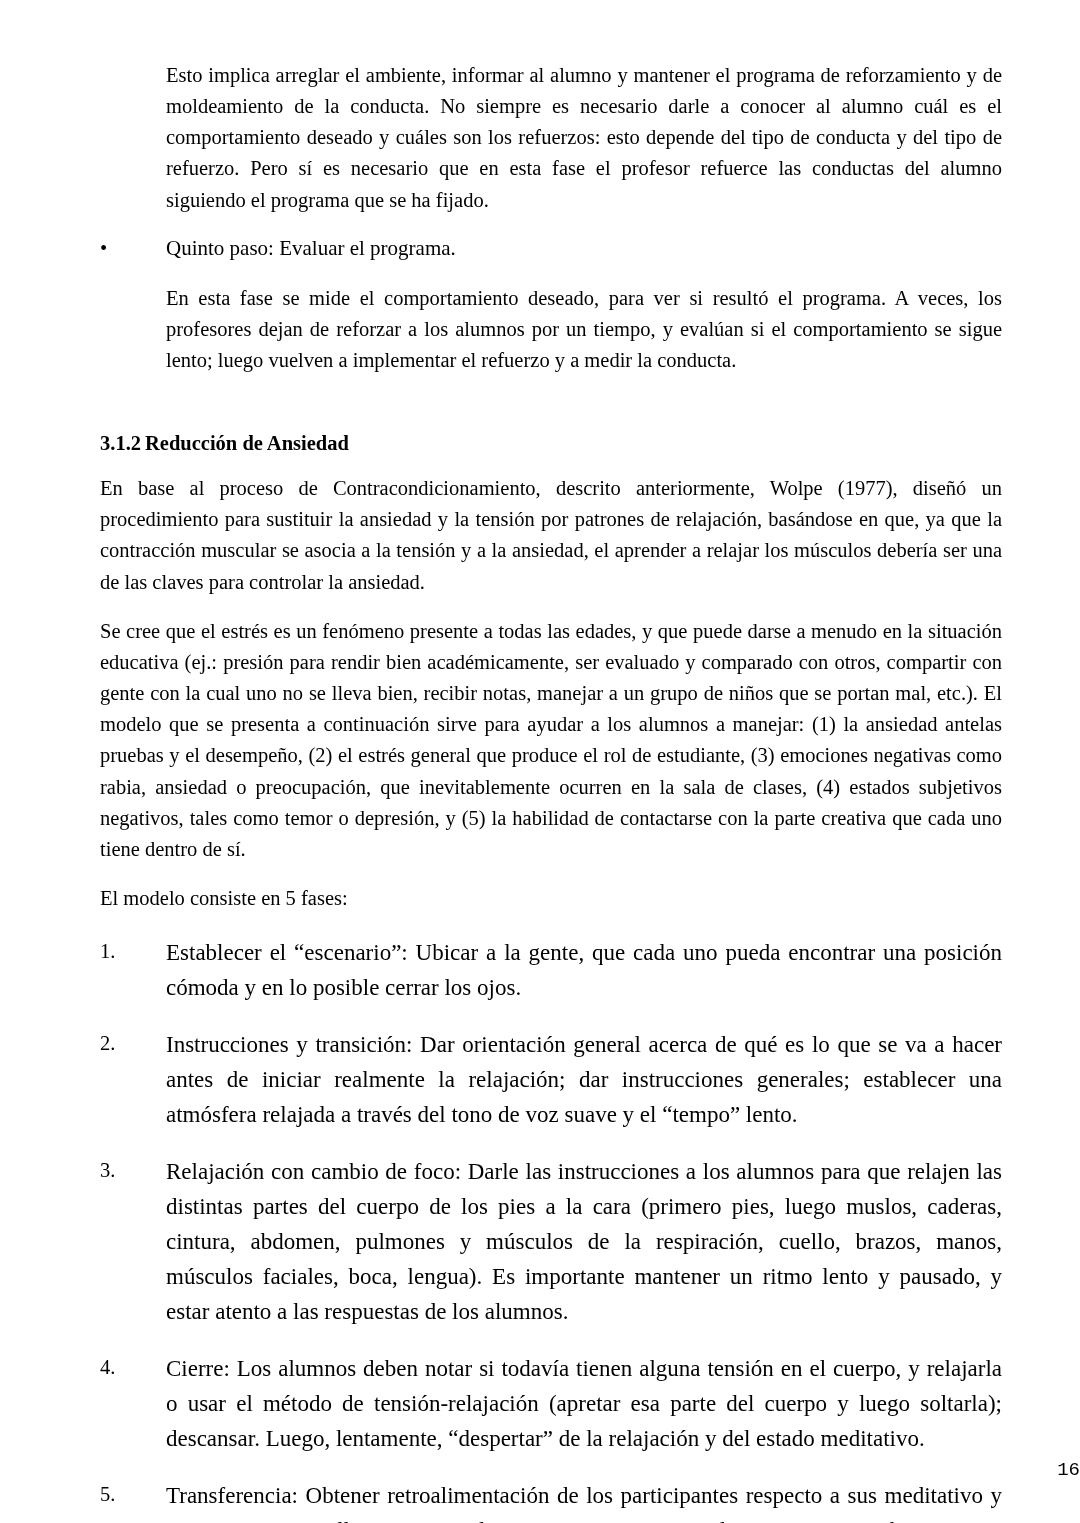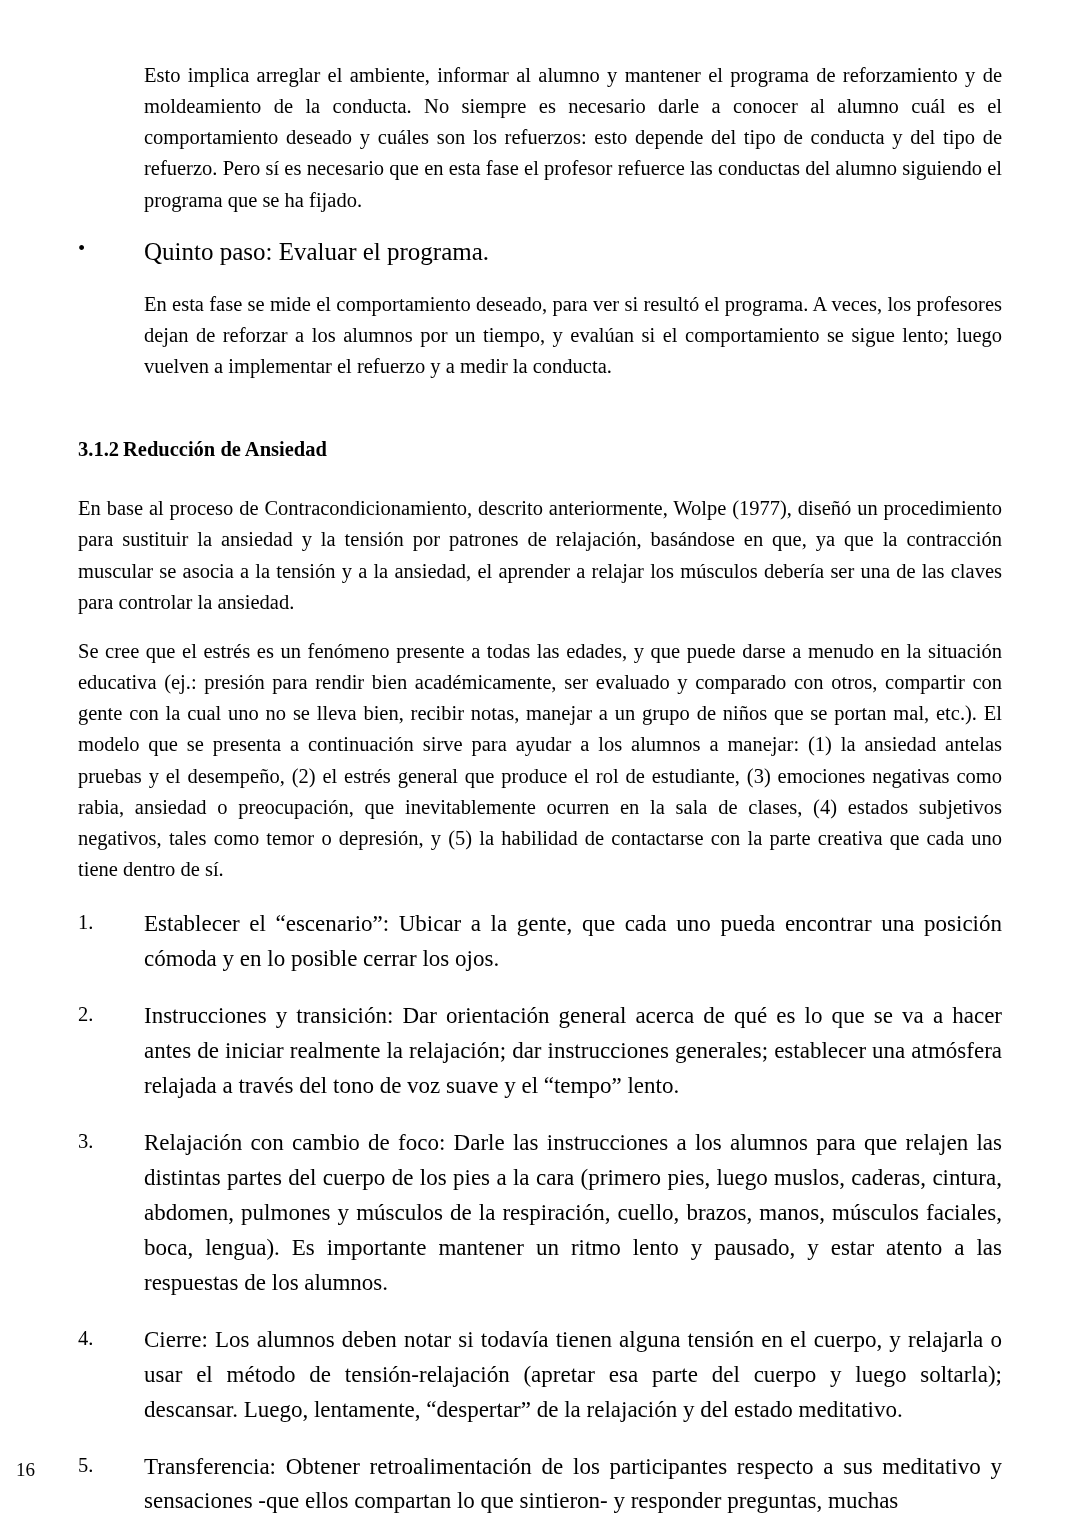--- a/index.html
+++ b/index.html
@@ -9,21 +9,21 @@
   }
   body {
     font-family: "Liberation Serif", serif;
     color: #000000;
   }
   .page {
     width: 1080px;
     height: 1523px;
     position: relative;
     box-sizing: border-box;
-    padding: 60px 78px 0 78px;
+    padding: 60px 78px 0 100px;
     background: #ffffff;
     overflow: hidden;
   }
   .para {
     font-size: 20.5px;
     line-height: 1.52;
     text-align: justify;
     text-justify: inter-word;
     margin: 0;
   }
@@ -36,27 +36,27 @@
     margin-top: 17px;
   }
   .bullet-mark {
     width: 66px;
     flex: 0 0 66px;
     font-size: 20.5px;
     line-height: 1.52;
   }
   .bullet-text {
     flex: 1 1 auto;
-    font-size: 25px;
+    font-size: 21px;
     line-height: 1.52;
     text-align: justify;
   }
   .heading {
     margin-top: 56px;
-    margin-bottom: 32px;
+    margin-bottom: 18px;
     font-size: 20.5px;
     font-weight: bold;
     display: flex;
     align-items: flex-start;
   }
   .heading-num {
     flex: 0 0 auto;
     margin-right: 4px;
   }
   .heading-text {
@@ -83,22 +83,23 @@
     flex: 1 1 auto;
     font-size: 23px;
     line-height: 1.52;
     text-align: justify;
   }
   .folio {
     position: absolute;
     left: 16px;
     right: 0;
     bottom: 42px;
-    text-align: left;
+    text-align: right;
     font-size: 19px;
+    font-family: Liberation Mono, monospace;
   }
   .first-para {
     margin-left: 66px;
     margin-top: 0;
   }
 </style>
 </head>
 <body>
 
 <div class="page">
@@ -114,20 +115,21 @@
 
   <div class="heading">
     <span class="heading-num">3.1.2</span>
     <span class="heading-text">Reducción de Ansiedad</span>
   </div>
 
   <p class="para body-para">En base al proceso de Contracondicionamiento, descrito anteriormente, Wolpe (1977), diseñó un procedimiento para sustituir la ansiedad y la tensión por patrones de relajación, basándose en que, ya que la contracción muscular se asocia a la tensión y a la ansiedad, el aprender a relajar los músculos debería ser una de las claves para controlar la ansiedad.</p>
 
   <p class="para body-para">Se cree que el estrés es un fenómeno presente a todas las edades, y que puede darse a menudo en la situación educativa (ej.: presión para rendir bien académicamente, ser evaluado y comparado con otros, compartir con gente con la cual uno no se lleva bien, recibir notas, manejar a un grupo de niños que se portan mal, etc.). El modelo que se presenta a continuación sirve para ayudar a los alumnos a manejar: (1) la ansiedad antelas pruebas y el desempeño, (2) el estrés general que produce el rol de estudiante, (3) emociones negativas como rabia, ansiedad o preocupación, que inevitablemente ocurren en la sala de clases, (4) estados subjetivos negativos, tales como temor o depresión, y (5) la habilidad de contactarse con la parte creativa que cada uno tiene dentro de sí.</p>
 
+  <p class="para body-para">El modelo consiste en 5 fases:</p>
 
   <div class="numlist">
 
     <div class="num-row">
       <span class="num-mark">1.</span>
       <span class="num-text">Establecer el “escenario”: Ubicar a la gente, que cada uno pueda encontrar una posición cómoda y en lo posible cerrar los ojos.</span>
     </div>
 
     <div class="num-row">
       <span class="num-mark">2.</span>

